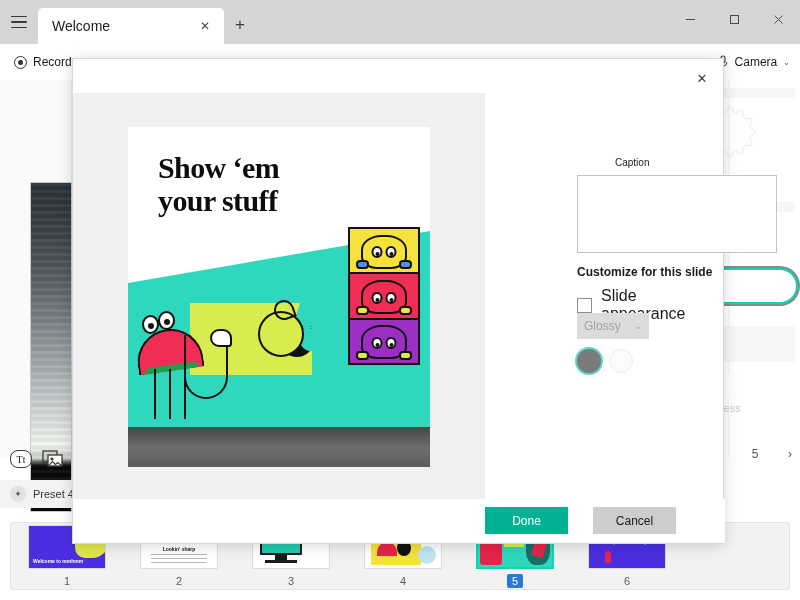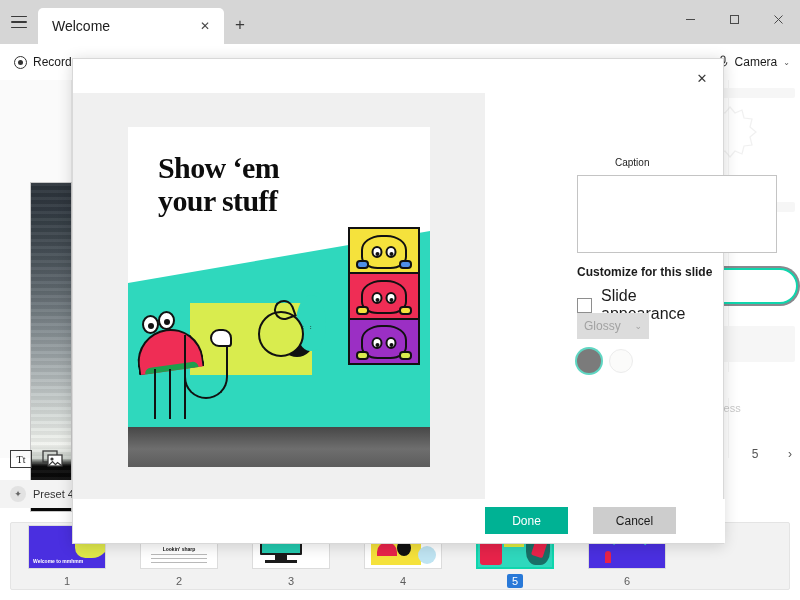--- a/index.html
+++ b/index.html
@@ -102,21 +102,21 @@
   
   .lefttools { position:absolute; left:0; top:440px; width:210px; height:44px; }
   .ltbtn {
     position:absolute; top:8px; width:26px; height:22px;
     display:flex; align-items:center; justify-content:center;
     cursor:pointer;
   }
   .ltbtn-tt { left:8px; }
   .ltbtn-img { left:40px; }
   .tt-box {
-    width:22px; height:18px; border:1.3px solid #3a3a3a; border-radius:0;
+    width:22px; height:18px; border:1.3px solid #3a3a3a; border-radius:8px;
     font-size:10px; display:flex; align-items:center; justify-content:center;
     color:#1b1b1b; font-family:"Liberation Serif", serif;
   }
 
   
   .presetbar {
     position:absolute; left:0; top:480px; width:216px; height:28px;
     display:flex; align-items:center; gap:7px; padding-left:10px;
     font-size:11px; color:#333; background:#f3f3f3;
   }

